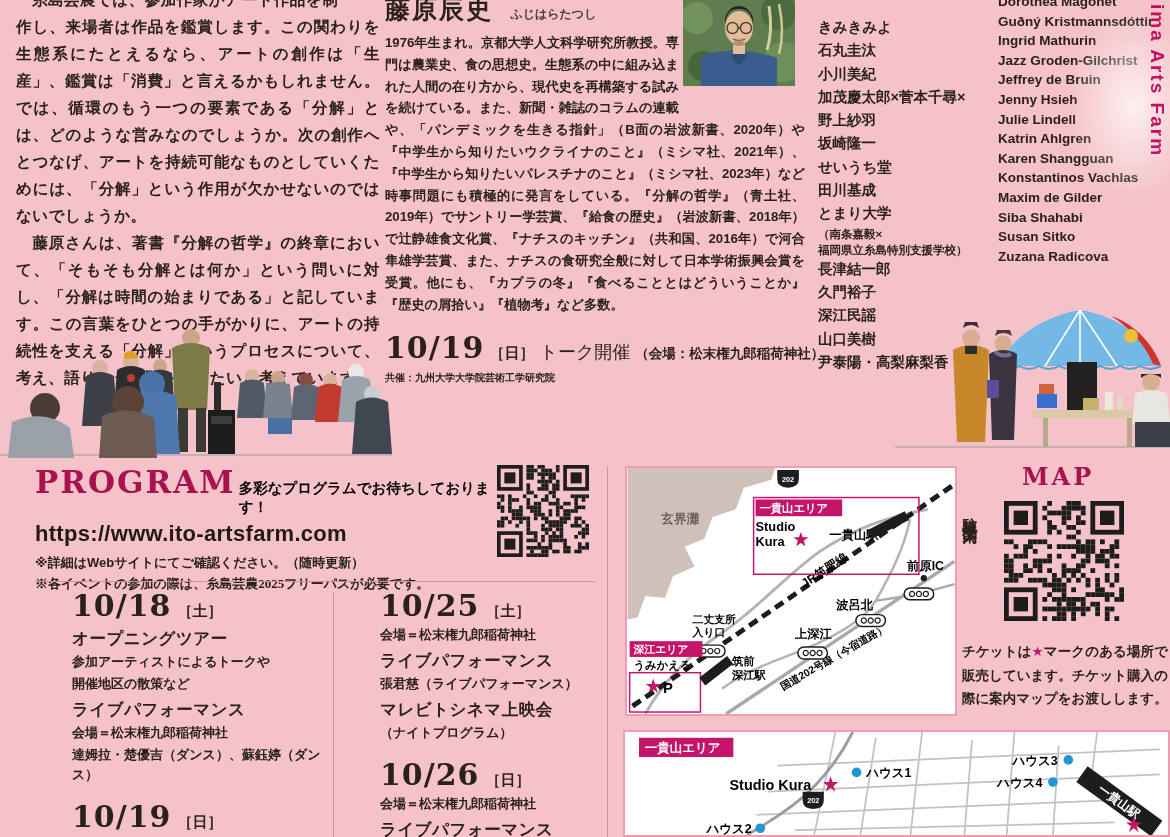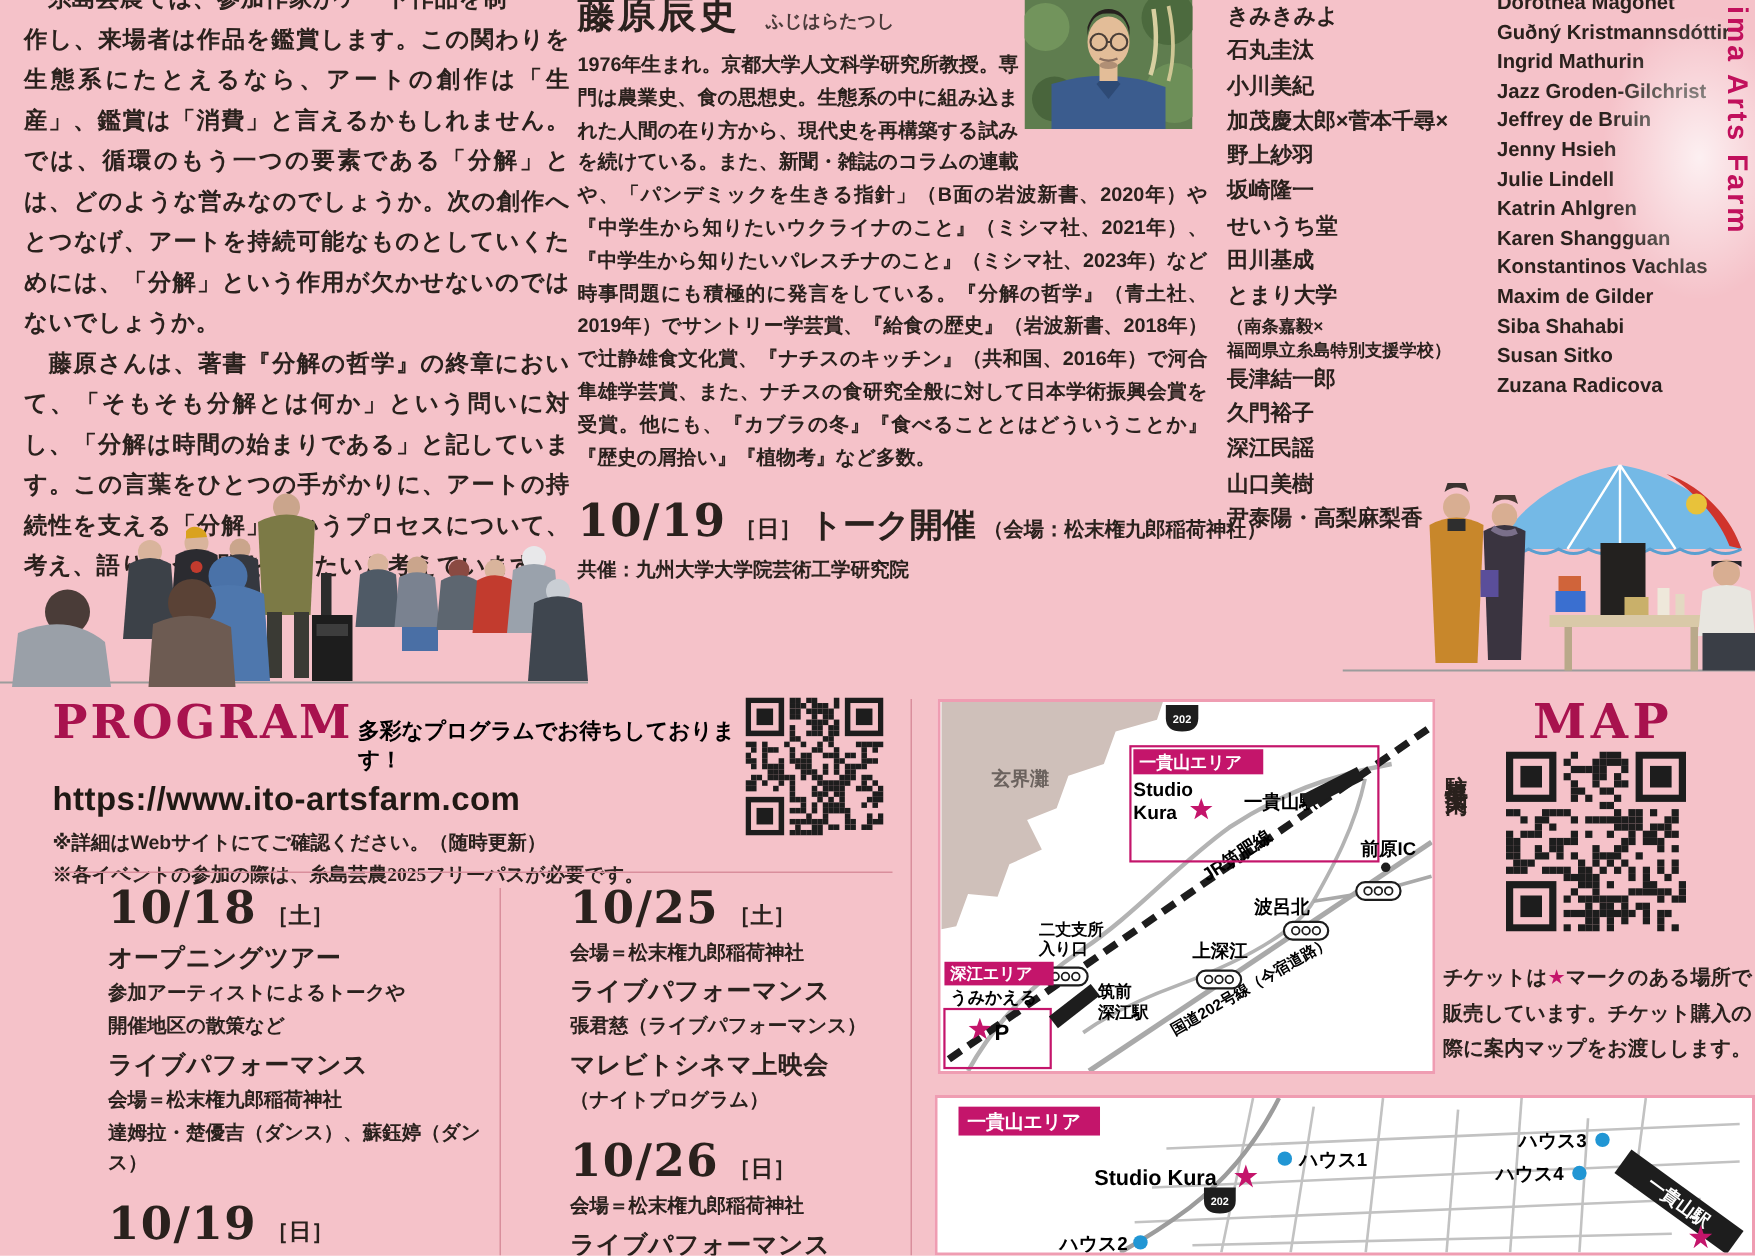--- a/index.html
+++ b/index.html
@@ -18,26 +18,26 @@
   .speaker{left:385px;top:-7px;width:420px;}
   .spk-name{font-size:25px;font-weight:800;letter-spacing:2px;display:inline;}
   .spk-furi{font-size:12px;font-weight:700;color:#4a3a3a;margin-left:13px;}
   .bio{margin-top:6px;font-size:13.2px;line-height:21.8px;font-weight:600;text-align:justify;}
   .bio-spacer{float:right;width:126px;height:66px;}
   .portrait{left:683px;top:0;width:112px;height:86px;}
   .talk{left:385px;top:330px;width:430px;}
   .talk-l1{display:flex;align-items:baseline;gap:5px;white-space:nowrap;}
   .talk-date{font-size:30px;font-weight:800;letter-spacing:1px;}
   .talk-day{font-size:15px;font-weight:800;}
-  .talk-title{font-size:22px;font-weight:700;}
+  .talk-title{font-size:18px;font-weight:400;}
   .talk-venue{font-size:13.5px;font-weight:700;}
-  .talk-cohost{margin-top:6px;font-size:13px;font-weight:700;}
+  .talk-cohost{margin-top:6px;font-size:10px;font-weight:700;}
 
   
-  .jp-names{left:818px;top:0;width:180px;font-size:14.5px;line-height:23.3px;font-weight:700;}
+  .jp-names{left:818px;top:16px;width:180px;font-size:14.5px;line-height:23.3px;font-weight:700;}
   .jp-names div:nth-child(10),.jp-names div:nth-child(11){font-size:11.5px;line-height:16px;}
   .en-names{left:998px;top:-8px;width:170px;font-size:13.5px;line-height:19.6px;font-weight:700;}
   .logo-blob{right:-28px;top:10px;width:130px;height:190px;border-radius:50%;
     background:radial-gradient(closest-side,rgba(255,255,255,.75),rgba(255,255,255,0));}
   .side-logo{right:2px;top:4px;writing-mode:vertical-rl;font-weight:800;font-size:19px;
     letter-spacing:2px;color:#c1105c;}
 
   
   .photo-left{left:0;top:322px;width:392px;height:136px;}
   .photo-right{left:895px;top:302px;width:275px;height:150px;}
@@ -61,21 +61,21 @@
   .ev-line{font-size:13px;font-weight:600;line-height:20px;margin-top:2px;}
   .ecol1{left:40px;top:588px;width:290px;}
   .ecol2{left:348px;top:588px;width:255px;}
 
   
   .map1{left:625px;top:466px;width:332px;height:250px;background:#fff;border:2px solid #ef9db2;box-sizing:border-box;}
   .map2{left:623px;top:730px;width:547px;height:107px;background:#fff;border:2px solid #ef9db2;box-sizing:border-box;}
   .map1 svg,.map2 svg{display:block;width:100%;height:100%;}
 
   
-  .map-title{left:1022px;top:462px;font-size:32px;font-weight:800;color:#a8124e;letter-spacing:3px;}
+  .map-title{left:1022px;top:462px;font-size:24px;font-weight:800;color:#a8124e;letter-spacing:3px;}
   .parking{left:960px;top:505px;writing-mode:vertical-rl;font-size:15px;font-weight:800;letter-spacing:3px;height:130px;}
   .ticket-note{left:962px;top:640px;width:206px;font-size:13.5px;line-height:23.5px;font-weight:700;text-align:justify;}
   .ticket-note .star{color:#c4156b;}
 
   
   .qr{line-height:0;}
   .qr1{left:497px;top:465px;width:92px;height:92px;}
   .qr2{left:1004px;top:501px;width:120px;height:120px;}
 
   

